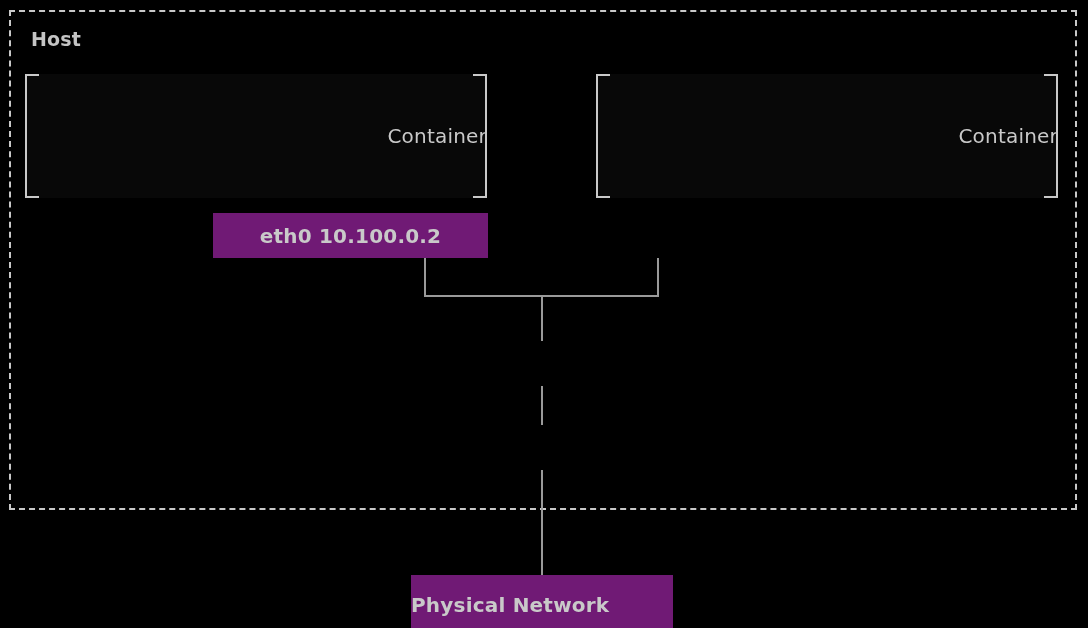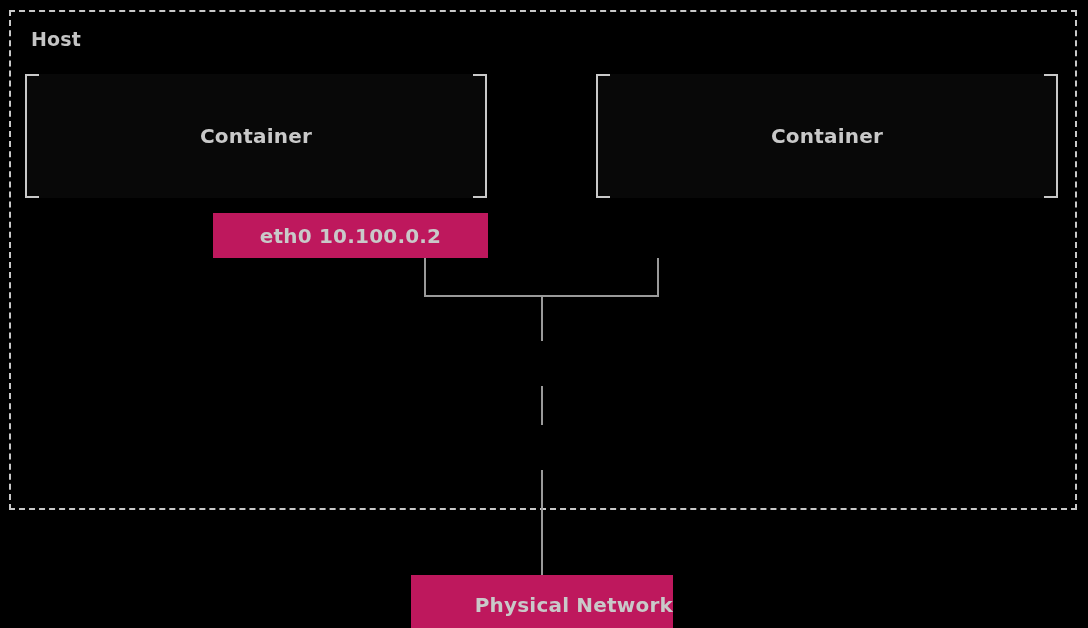--- a/index.html
+++ b/index.html
@@ -67,32 +67,32 @@
   .container-box .bracket.right {
     right: 0;
     border-right: 2px solid #c9c9c9;
   }
   .container-box .box-label {
     position: absolute;
     left: 0;
     right: 0;
     top: 50%;
     transform: translateY(-50%);
-    text-align: center;
+    text-align: right;
     font-size: 20px;
-    font-weight: bold;
+    font-weight: normal;
     color: #c9c9c9;
     letter-spacing: 0.2px;
   }
 
   
   .node-box {
     position: absolute;
     box-sizing: border-box;
-    background: #be185d;
+    background: #701a75;
     display: flex;
     align-items: center;
     justify-content: center;
   }
   .node-box .box-label {
     font-size: 20px;
     font-weight: bold;
     color: #c9c9c9;
     letter-spacing: 0.2px;
     white-space: nowrap;
@@ -127,21 +127,21 @@
   </div>
 
   <div class="node-box" style="left:213px; top:213px; width:275px; height:45px;">
     <span class="box-label">eth0 10.100.0.2</span>
   </div>
 
 
 
 
   <div class="node-box" style="left:411px; top:575px; width:262px; height:53px;">
-    <span class="box-label" style="position:absolute; top:18px; left:0; right:0; text-align:right;">Physical Network</span>
+    <span class="box-label" style="position:absolute; top:18px; left:0; right:0; text-align:left;">Physical Network</span>
   </div>
 
   <div class="edge v" style="left:424px; top:258px; height:39px;"></div>
 
   <div class="edge v" style="left:657px; top:258px; height:39px;"></div>
 
   <div class="edge h" style="left:424px; top:295px; width:235px;"></div>
 
   <div class="edge v" style="left:541px; top:295px; height:46px;"></div>
 

